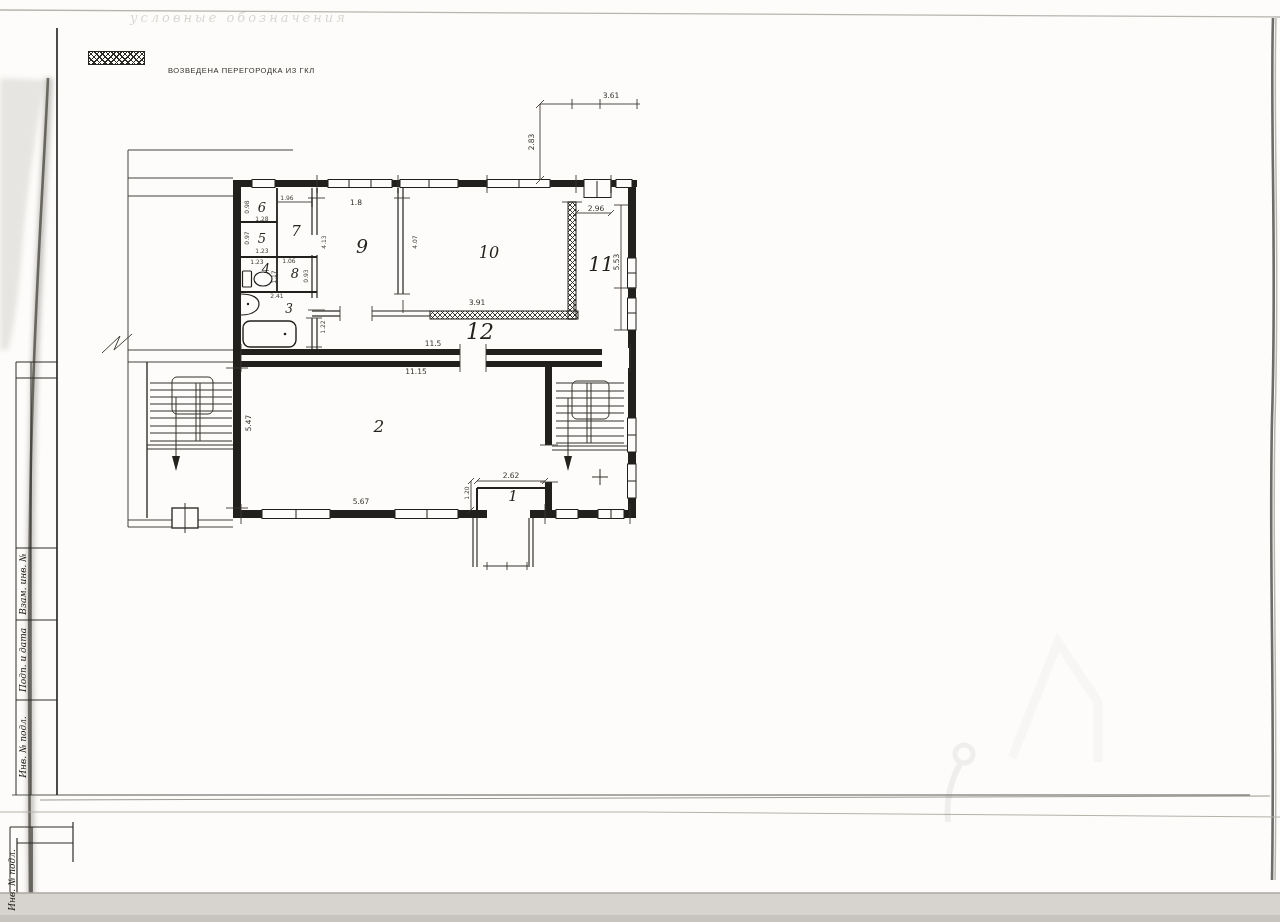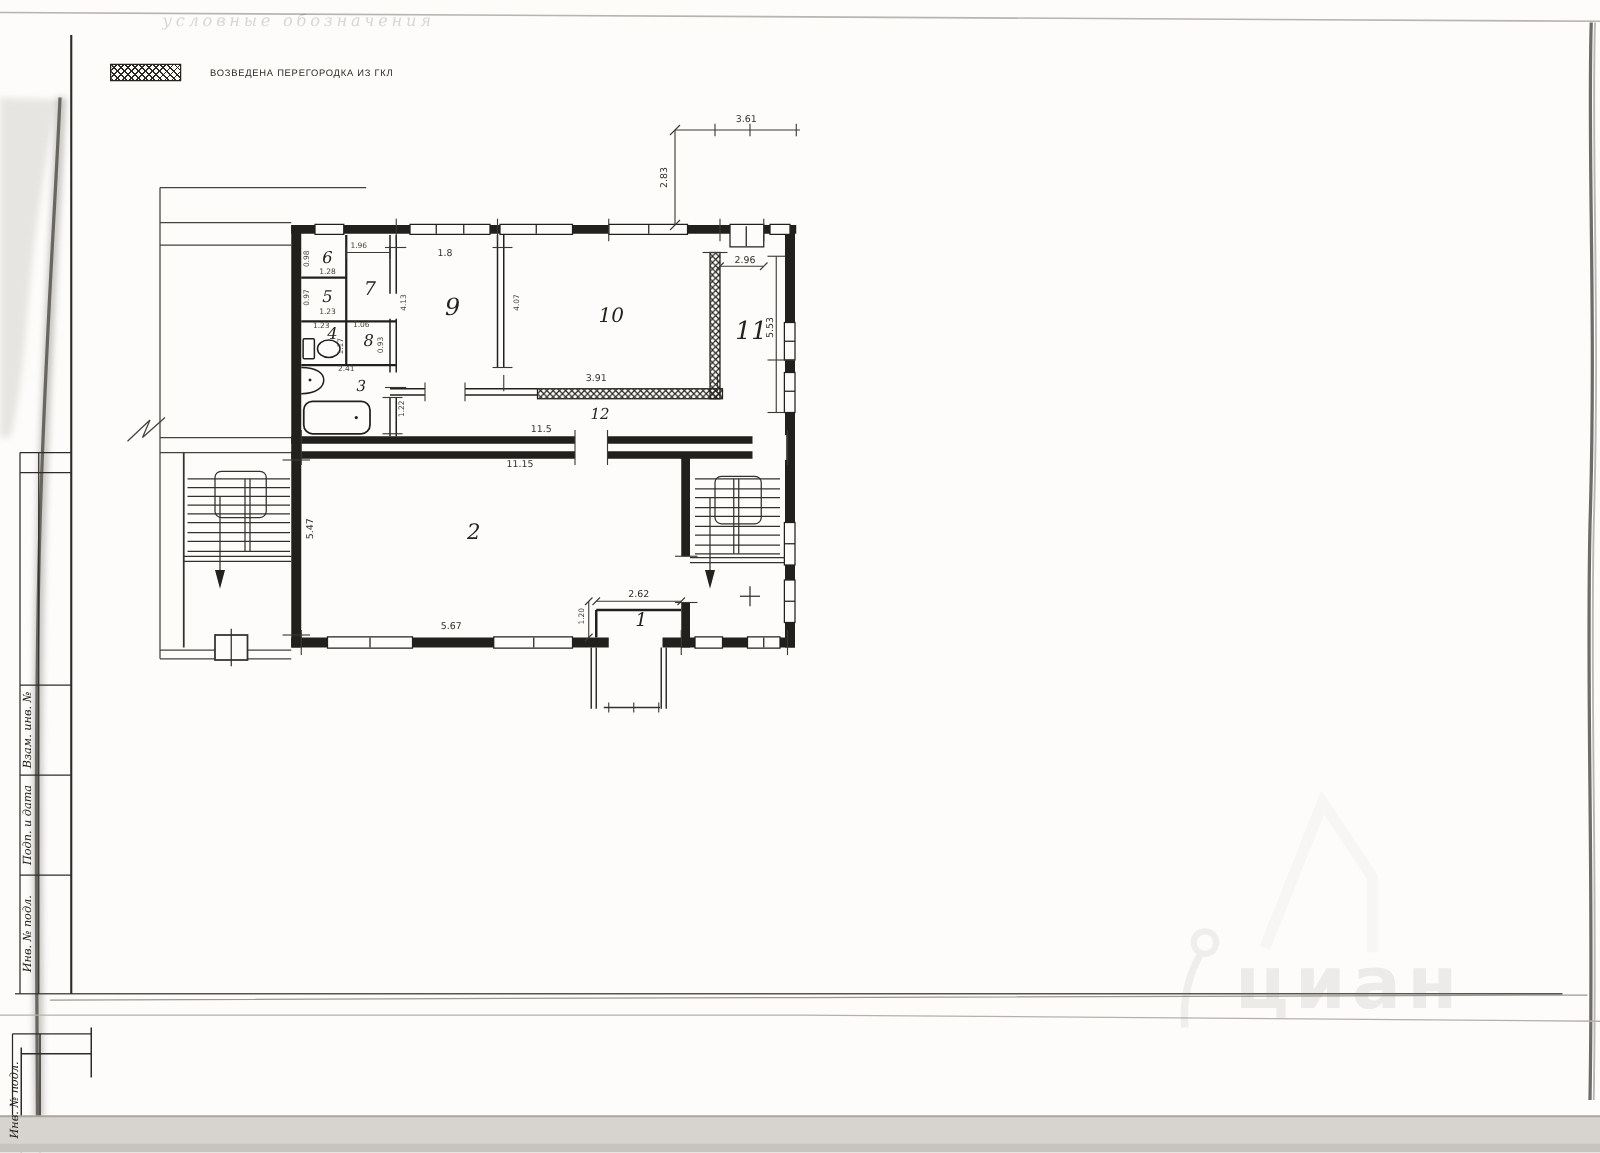--- a/index.html
+++ b/index.html
@@ -21,21 +21,21 @@
     font-size:13px;letter-spacing:3px;color:rgba(85,80,72,0.22);
   }
   .legend-swatch{
     position:absolute;left:88px;top:51px;width:57px;height:14px;
     border:1px solid #26241f;box-sizing:border-box;
     background-image:
       repeating-linear-gradient(45deg,#2b2924 0 1px,transparent 1px 4px),
       repeating-linear-gradient(-45deg,#2b2924 0 1px,transparent 1px 4px);
   }
   .legend-label{
-    position:absolute;left:168px;top:54px;
+    position:absolute;left:168px;top:66px;
     font-size:7.5px;letter-spacing:0.6px;color:#2e2b25;
   }
   .tb{
     position:absolute;transform:translate(-50%,-50%) rotate(-90deg);
     font-family:"DejaVu Serif",serif;font-style:italic;
     font-size:9px;color:#222019;white-space:nowrap;
   }
   .wm-text{
     position:absolute;left:988px;top:752px;
     font-family:"DejaVu Sans",sans-serif;font-weight:bold;
@@ -301,25 +301,25 @@
 
 <span class="lbl room" style="left:262px;top:207px;font-size:13px">6</span>
 <span class="lbl room" style="left:262px;top:238px;font-size:13px">5</span>
 <span class="lbl room" style="left:266px;top:268px;font-size:13px">4</span>
 <span class="lbl room" style="left:296px;top:231px;font-size:15px">7</span>
 <span class="lbl room" style="left:295px;top:273px;font-size:13px">8</span>
 <span class="lbl room" style="left:289px;top:309px;font-size:12px">3</span>
 <span class="lbl room" style="left:362px;top:246px;font-size:19px">9</span>
 <span class="lbl room" style="left:489px;top:252px;font-size:16px">10</span>
 <span class="lbl room" style="left:601px;top:264px;font-size:20px">11</span>
-<span class="lbl room" style="left:480px;top:331px;font-size:12px">12</span>
+<span class="lbl room" style="left:480px;top:331px;font-size:22px">12</span>
 <span class="lbl room" style="left:379px;top:426px;font-size:17px">2</span>
 <span class="lbl room" style="left:513px;top:496px;font-size:15px">1</span>
 
-<span class="lbl dim" style="left:597px;top:95px">3.61</span>
+<span class="lbl dim" style="left:611px;top:95px">3.61</span>
 <span class="lbl dim v" style="left:531px;top:142px">2.83</span>
 <span class="lbl dim sm" style="left:287px;top:197px">1.96</span>
 <span class="lbl dim" style="left:356px;top:202px">1.8</span>
 <span class="lbl dim" style="left:596px;top:208px">2.96</span>
 <span class="lbl dim v sm" style="left:323px;top:242px">4.13</span>
 <span class="lbl dim v sm" style="left:414px;top:242px">4.07</span>
 <span class="lbl dim v" style="left:616px;top:262px">5.53</span>
 <span class="lbl dim" style="left:477px;top:302px">3.91</span>
 <span class="lbl dim" style="left:433px;top:343px">11.5</span>
 <span class="lbl dim" style="left:416px;top:371px">11.15</span>
@@ -340,15 +340,14 @@
 
 <span class="tb" style="left:23px;top:584px">Взам. инв. №</span>
 <span class="tb" style="left:23px;top:660px">Подп. и дата</span>
 <span class="tb" style="left:23px;top:747px">Инв. № подл.</span>
 <span class="tb" style="left:12px;top:880px">Инв. № подл.</span>
 
 <svg width="46" height="90" style="position:absolute;left:938px;top:742px;opacity:0.10">
   <circle cx="26" cy="12" r="9" stroke="#807d78" stroke-width="5" fill="none"></circle>
   <path d="M22,22 C12,40 8,58 10,80" stroke="#807d78" stroke-width="6" fill="none"></path>
 </svg>
-<span class="wm-text">циан</span>
 
 </div>
 
 </body></html>

